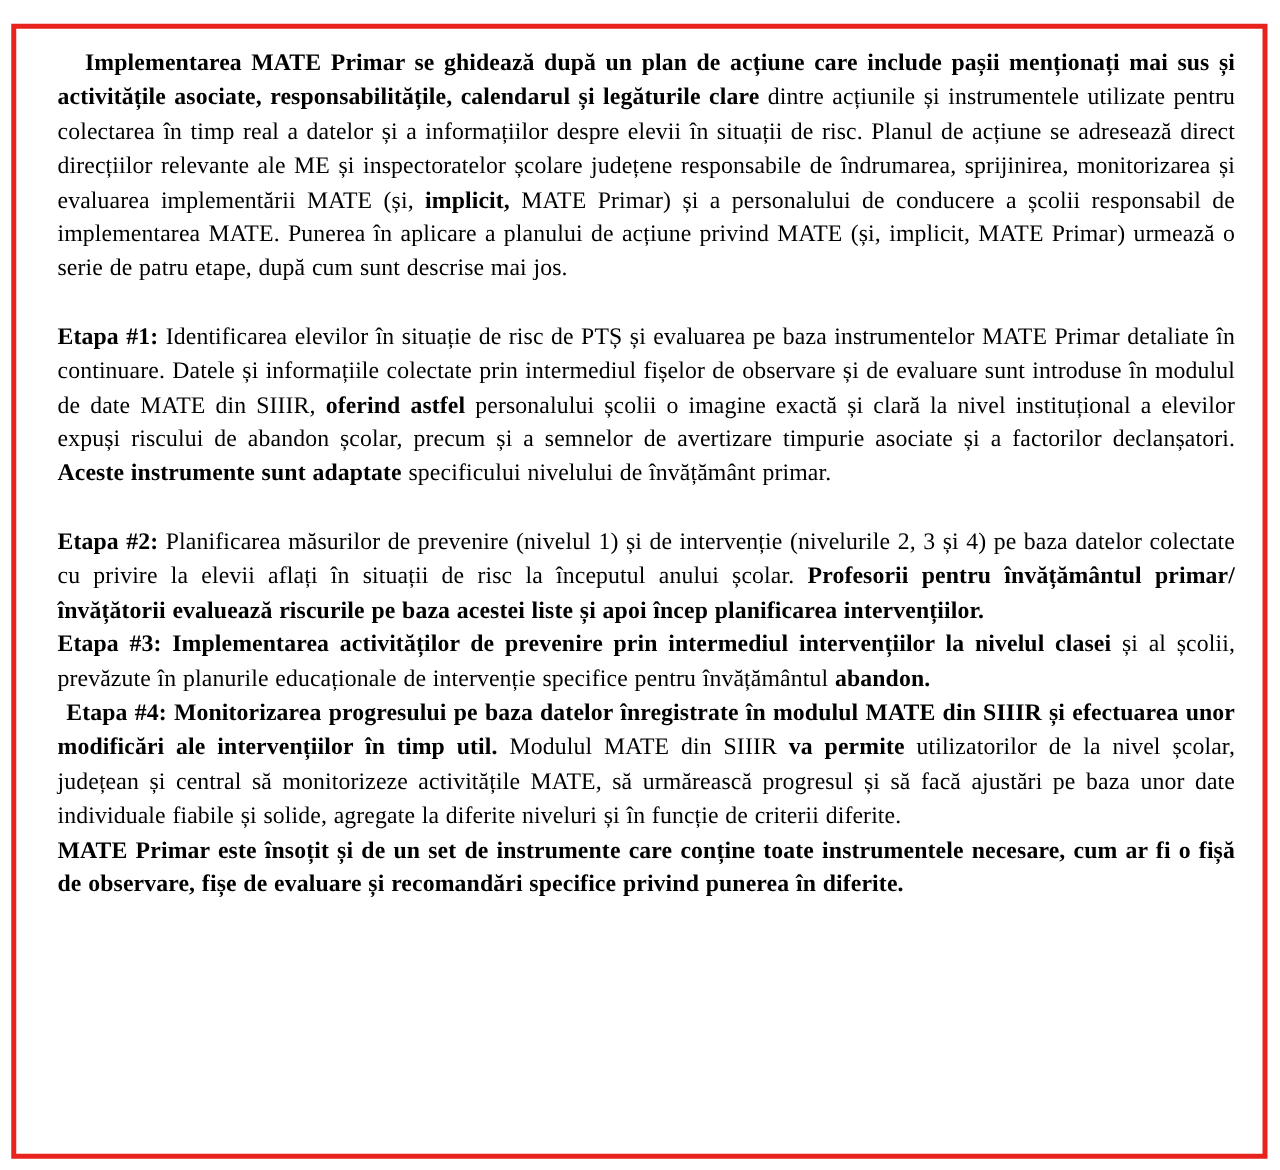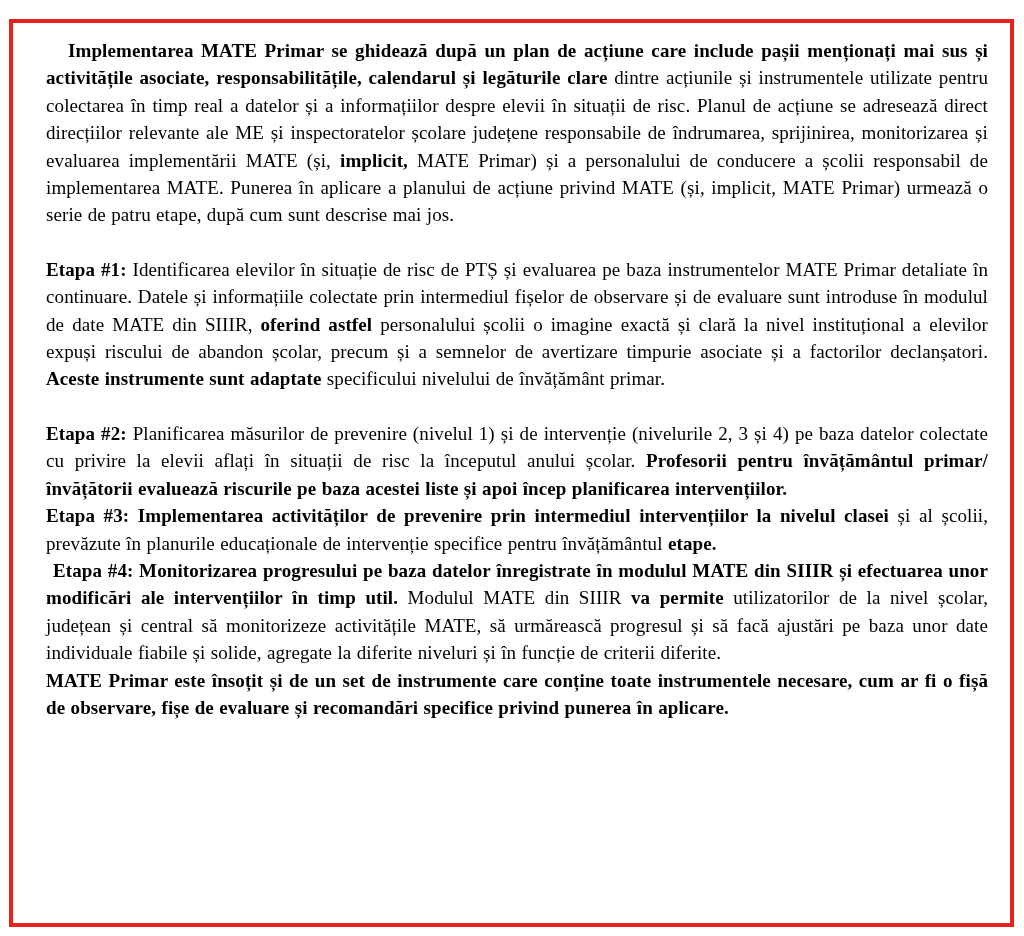--- a/index.html
+++ b/index.html
@@ -53,18 +53,18 @@
 </head>
 <body>
 
 <div class="frame" style="border-color: rgb(232, 35, 29); background: rgb(255, 255, 255); color: rgb(0, 0, 0);">
   <p class="para indent-first gap-after"><span class="b">Implementarea MATE Primar se ghidează după un plan de acțiune care include pașii menționați mai sus și activitățile asociate, responsabilitățile, calendarul și legăturile clare </span><span>dintre acțiunile și instrumentele utilizate pentru colectarea în timp real a datelor și a informațiilor despre elevii în situații de risc. Planul de acțiune se adresează direct direcțiilor relevante ale ME și inspectoratelor școlare județene responsabile de îndrumarea, sprijinirea, monitorizarea și evaluarea implementării MATE (și, </span><span class="b">implicit,</span><span> MATE Primar) și a personalului de conducere a școlii responsabil de implementarea MATE. Punerea în aplicare a planului de acțiune privind MATE (și, implicit, MATE Primar) urmează o serie de patru etape, după cum sunt descrise mai jos.</span></p>
 
   <p class="para gap-after"><span class="b">Etapa #1: </span><span>Identificarea elevilor în situație de risc de PTȘ și evaluarea pe baza instrumentelor MATE Primar detaliate în continuare. Datele și informațiile colectate prin intermediul fișelor de observare și de evaluare sunt introduse în modulul de date MATE din SIIIR, </span><span class="b">oferind astfel </span><span>personalului școlii o imagine exactă și clară la nivel instituțional a elevilor expuși riscului de abandon școlar, precum și a semnelor de avertizare timpurie asociate și a factorilor declanșatori. </span><span class="b">Aceste instrumente sunt adaptate </span><span>specificului nivelului de învățământ primar.</span></p>
 
   <p class="para"><span class="b">Etapa #2: </span><span>Planificarea măsurilor de prevenire (nivelul 1) și de intervenție (nivelurile 2, 3 și 4) pe baza datelor colectate cu privire la elevii aflați în situații de risc la începutul anului școlar. </span><span class="b">Profesorii pentru învățământul primar/învățătorii evaluează riscurile pe baza acestei liste și apoi încep planificarea intervențiilor.</span></p>
 
-  <p class="para"><span class="b">Etapa #3: Implementarea activităților de prevenire prin intermediul intervențiilor la nivelul clasei </span><span>și al școlii, prevăzute în planurile educaționale de intervenție specifice pentru învățământul </span><span class="b">etape.</span></p>
+  <p class="para"><span class="b">Etapa #3: Implementarea activităților de prevenire prin intermediul intervențiilor la nivelul clasei </span><span>și al școlii, prevăzute în planurile educaționale de intervenție specifice pentru învățământul </span><span class="b">abandon.</span></p>
 
   <p class="para indent-small"><span class="b">Etapa #4: Monitorizarea progresului pe baza datelor înregistrate în modulul MATE din SIIIR și efectuarea unor modificări ale intervențiilor în timp util. </span><span>Modulul MATE din SIIIR </span><span class="b">va permite </span><span>utilizatorilor de la nivel școlar, județean și central să monitorizeze activitățile MATE, să urmărească progresul și să facă ajustări pe baza unor date individuale fiabile și solide, agregate la diferite niveluri și în funcție de criterii diferite.</span></p>
 
-  <p class="para"><span class="b">MATE Primar este însoțit și de un set de instrumente care conține toate instrumentele necesare, cum ar fi o fișă de observare, fișe de evaluare și recomandări specifice privind punerea în aplicare.</span></p>
+  <p class="para"><span class="b">MATE Primar este însoțit și de un set de instrumente care conține toate instrumentele necesare, cum ar fi o fișă de observare, fișe de evaluare și recomandări specifice privind punerea în diferite.</span></p>
 </div>
 
 </body></html>

